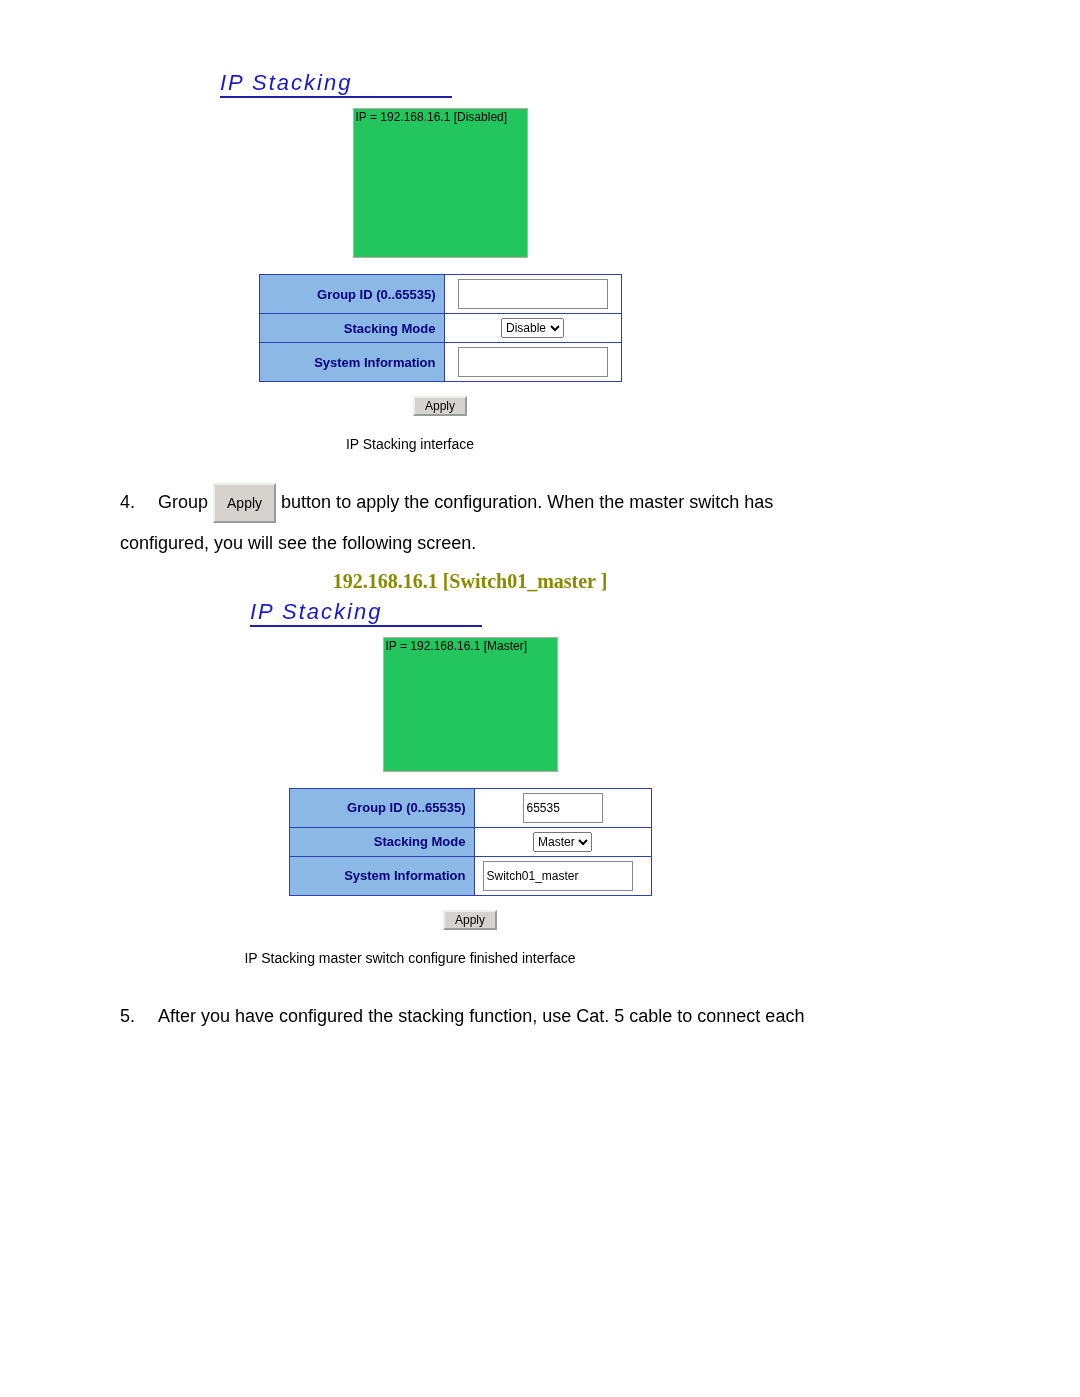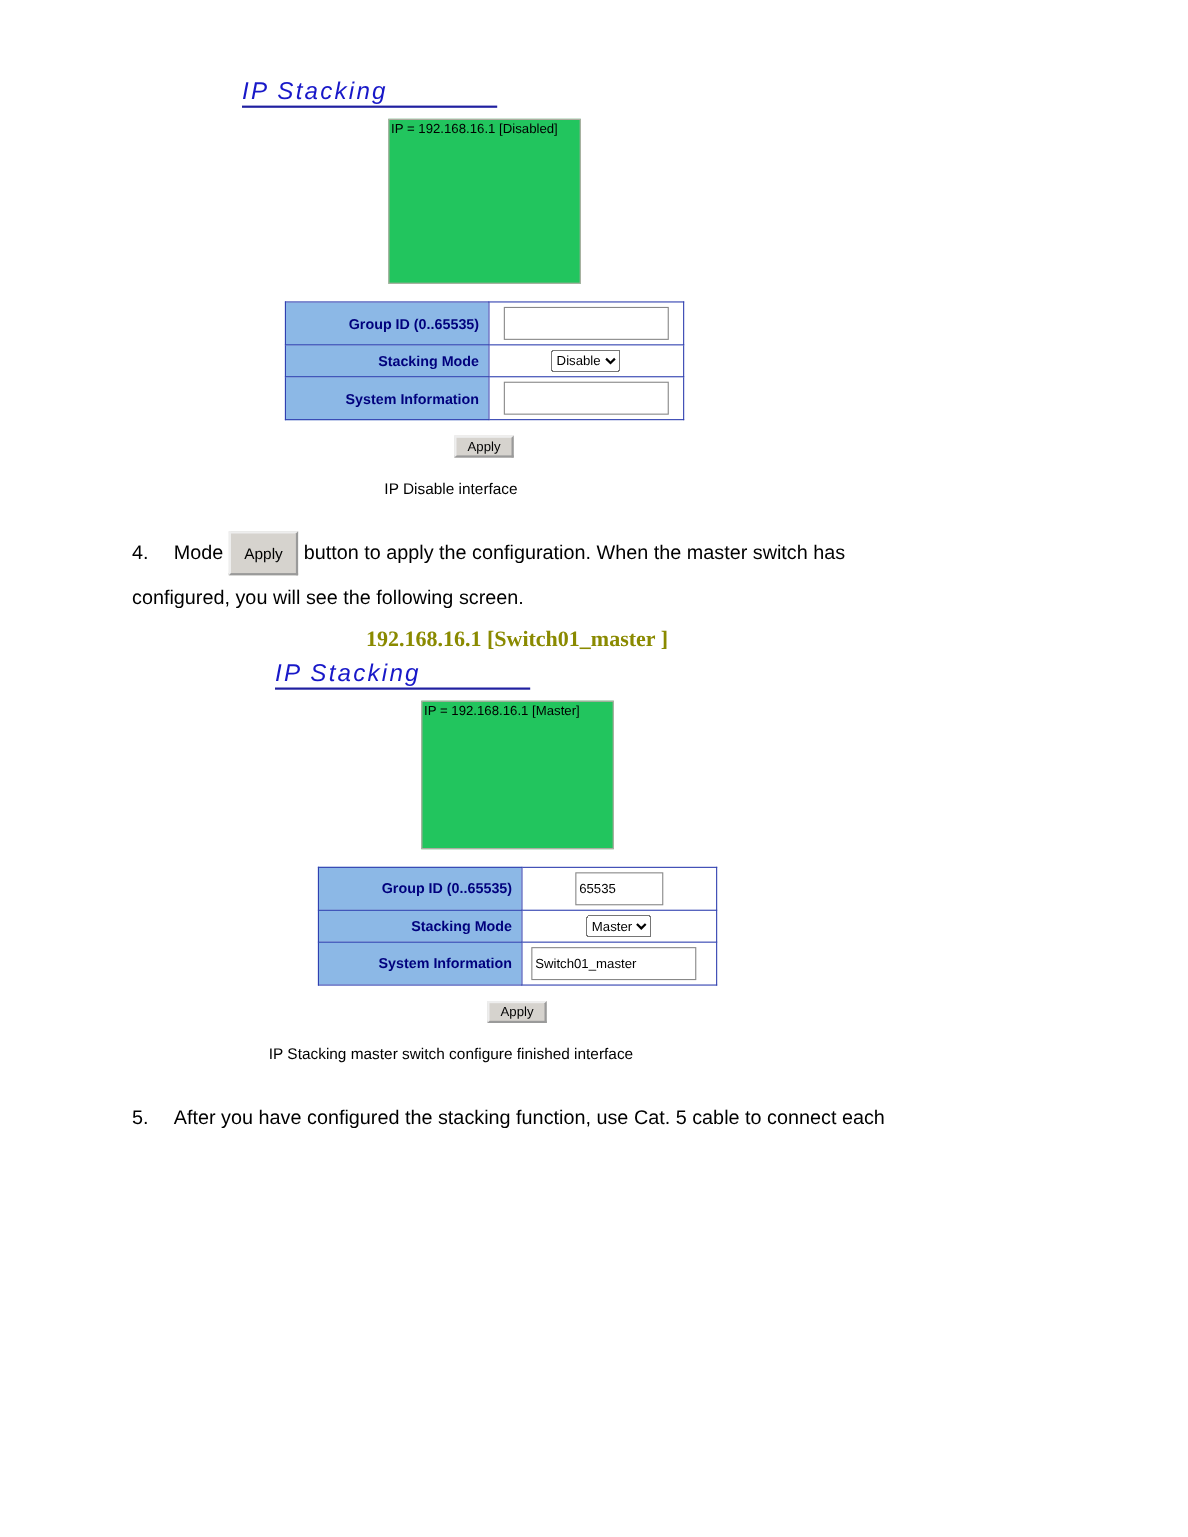--- a/index.html
+++ b/index.html
@@ -180,27 +180,27 @@
           <input type="text" class="cfg-input" value="" style="">
         </td>
       </tr>
     </tbody>
       </table>
     <div class="apply-row">
       <button class="apply-btn">Apply</button>
     </div>
   </div>
 
-  <div class="caption">IP Disable interface</div>
+  <div class="caption">IP Stacking interface</div>
 
   <div class="body-text">
     <div class="step">
       <div class="num">4.</div>
       <div class="txt">
-        <span>Mode </span>
+        <span>Group </span>
         <span class="inline-apply">Apply</span>
         <span> button to apply the configuration. When the master switch has</span>
       </div>
     </div>
     <div style="margin-left:0;">configured, you will see the following screen.</div>
   </div>
 
   <div class="panel second-panel-wrapper" style="margin-left:250px;">
     <div class="context-title">192.168.16.1 [Switch01_master ]</div>
     <span class="panel-heading">IP Stacking</span>

